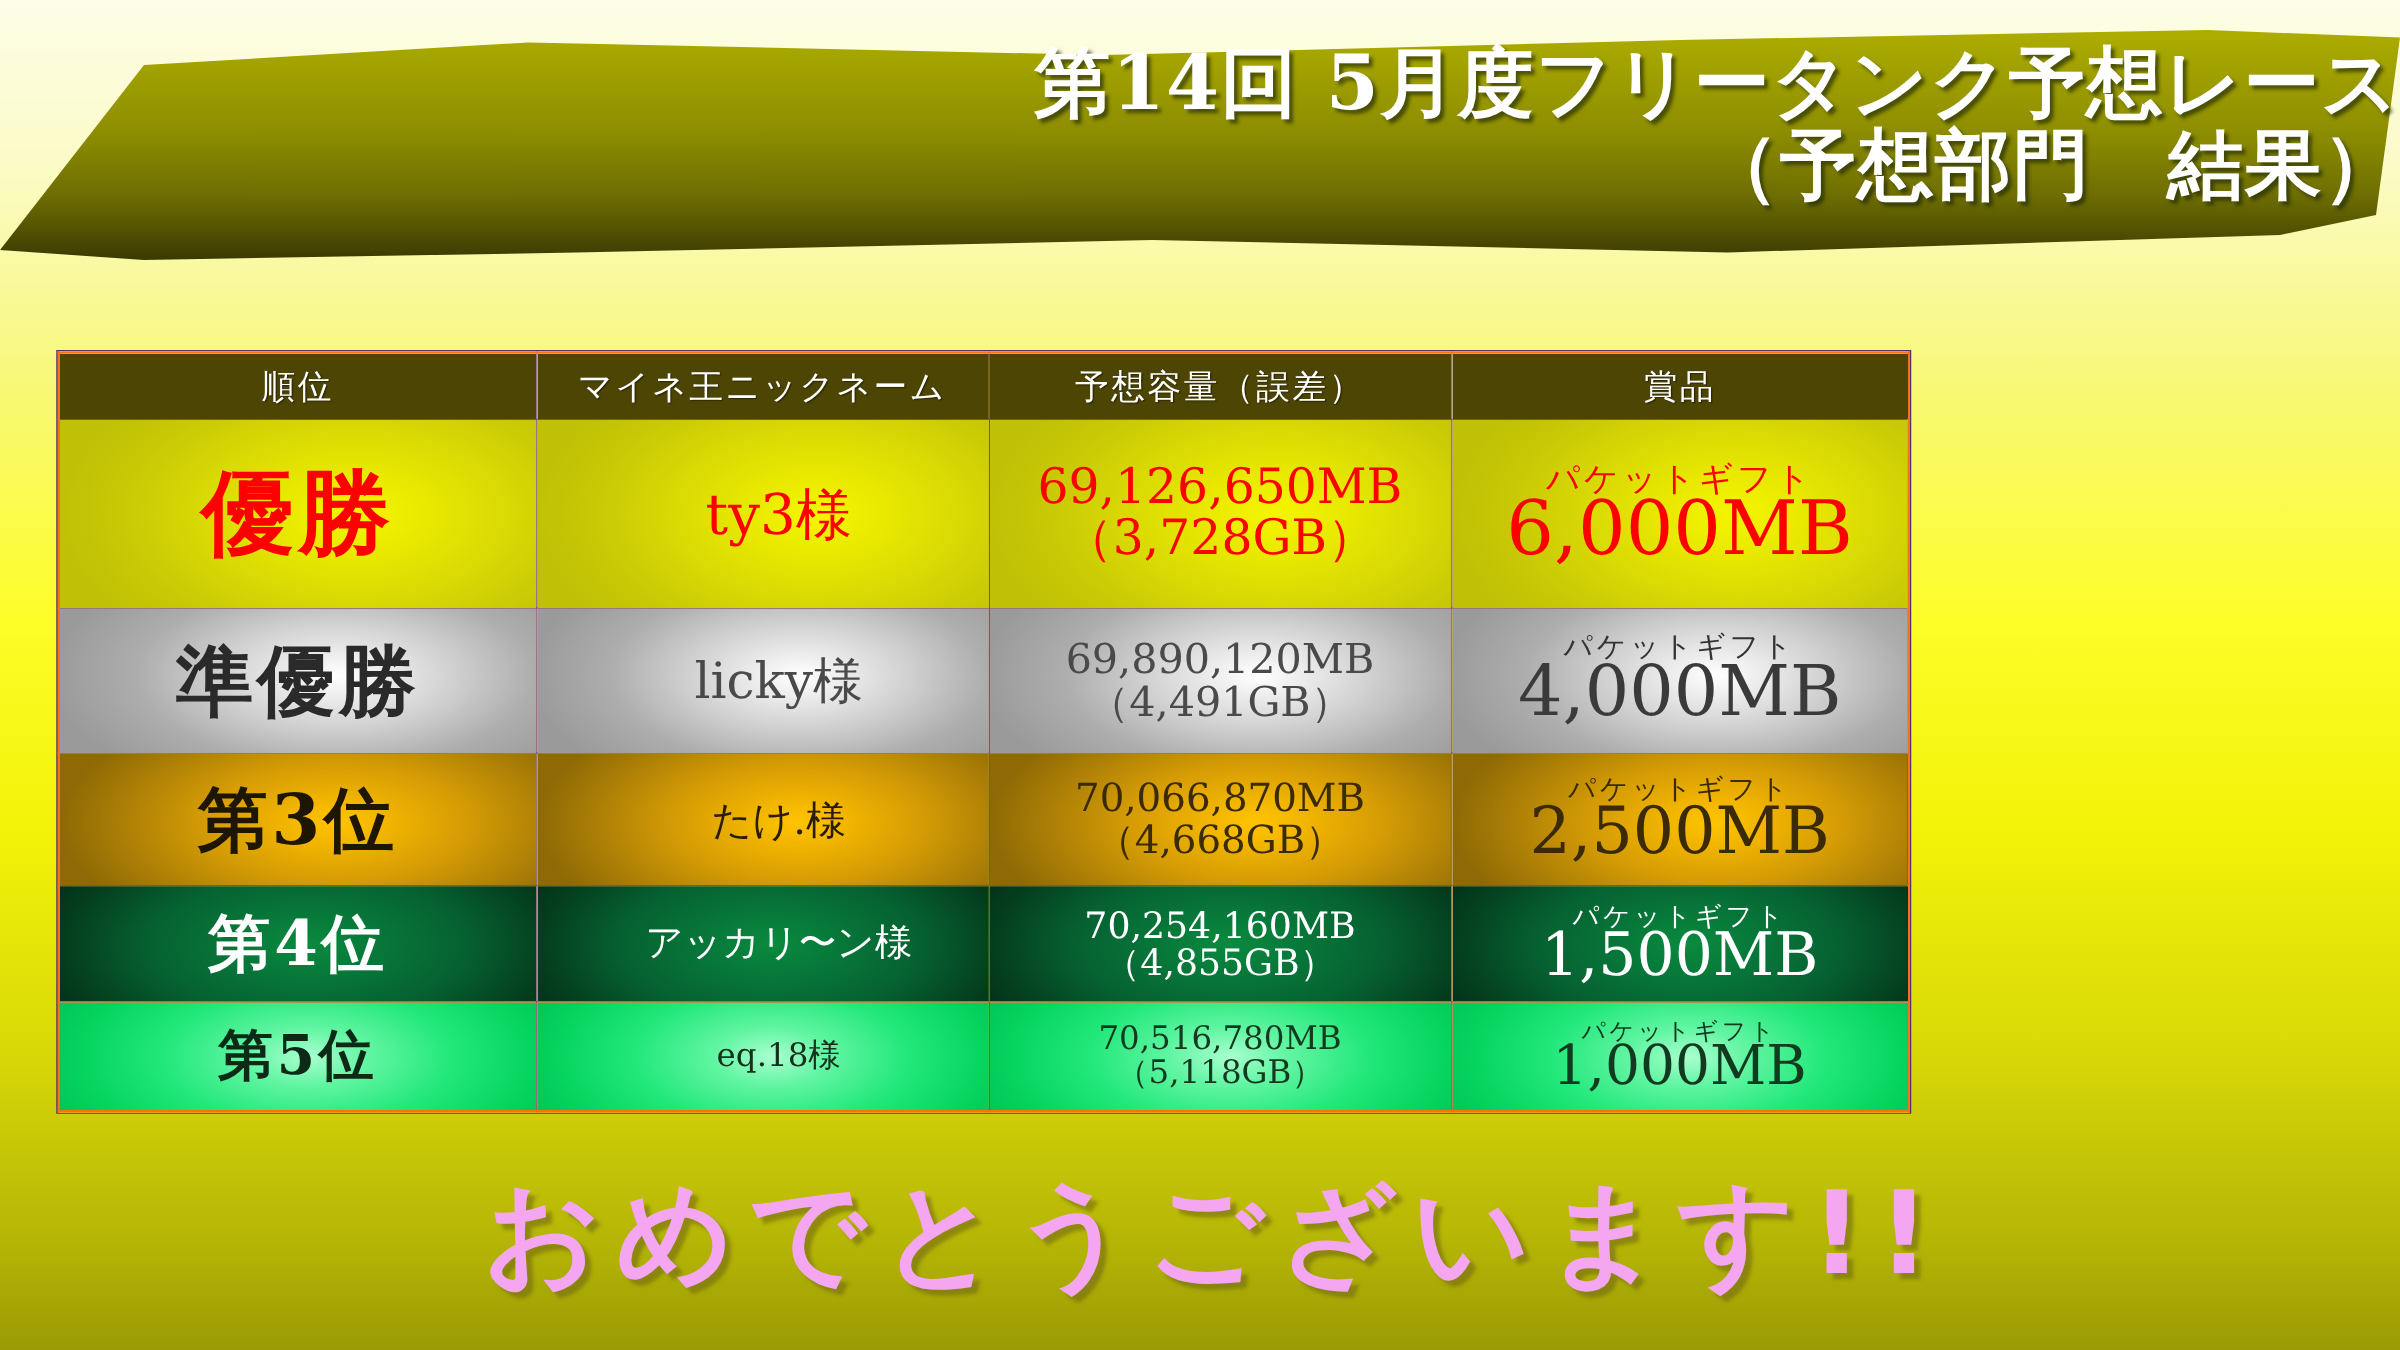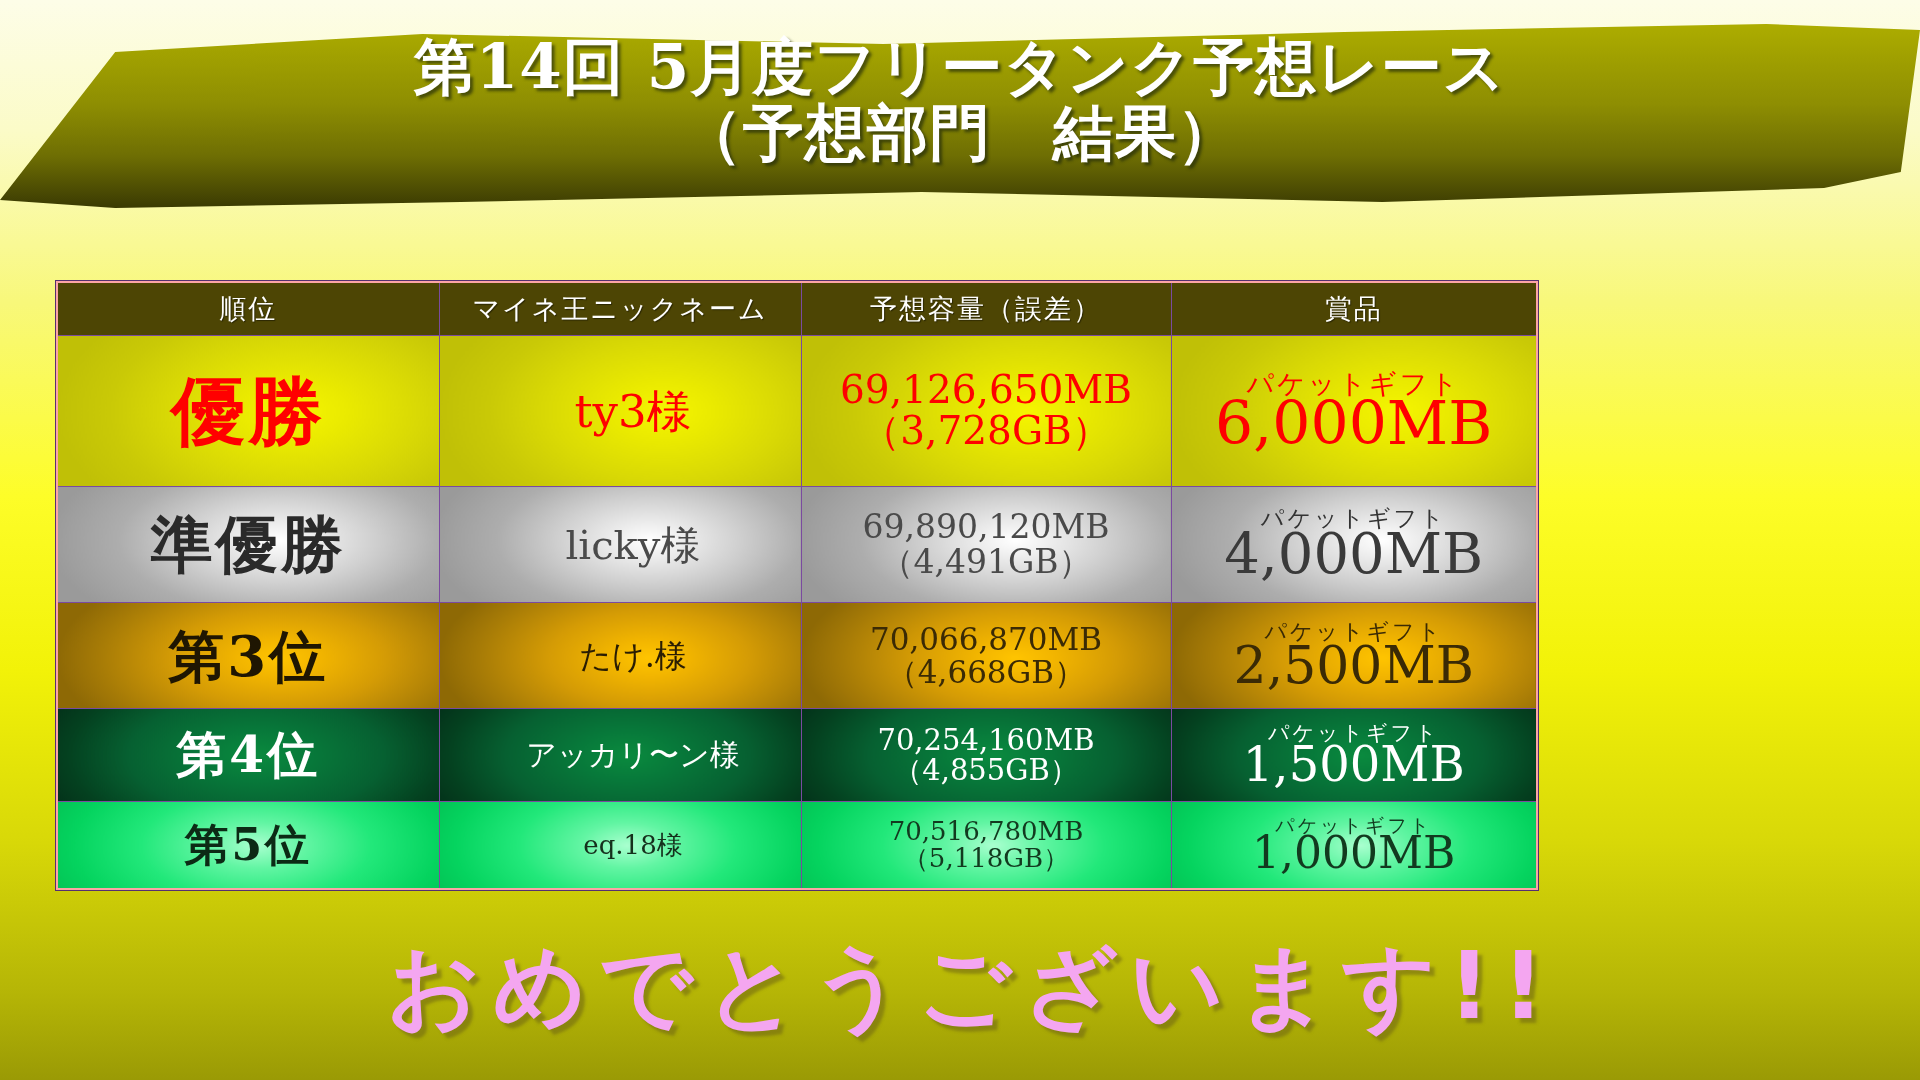--- a/index.html
+++ b/index.html
@@ -24,35 +24,35 @@
   }
   #banner-shape{
     position:absolute;inset:0;
     background:linear-gradient(180deg,#b3b300 0%,#a5a500 18%,#8e8e02 48%,#6e6e03 74%,#4a4a03 92%,#3a3a02 100%);
     -webkit-clip-path:polygon(0 96%, 6% 22%, 22% 13%, 46% 18%, 70% 12%, 92% 8%, 100% 11%, 99% 82%, 95% 90%, 72% 97%, 48% 92%, 24% 97%, 6% 100%);
     clip-path:polygon(0 96%, 6% 22%, 22% 13%, 46% 18%, 70% 12%, 92% 8%, 100% 11%, 99% 82%, 95% 90%, 72% 97%, 48% 92%, 24% 97%, 6% 100%);
     filter:drop-shadow(0 2px 1px rgba(20,60,20,0.75));
   }
   #banner-title{
     position:absolute;left:0;right:0;top:26px;
-    text-align:center;color:#ffffff;
+    text-align:right;color:#ffffff;
     font-family:"DejaVu Serif","Liberation Serif",serif;
     font-weight:bold;
     font-size:61px;line-height:1.08;
     letter-spacing:1px;
     text-shadow:3px 3px 3px rgba(30,40,10,.65);
     white-space:pre-line;
   }
 
   
   #results-table{
-    position:absolute;left:56px;top:281px;width:1480px;
+    position:absolute;left:46px;top:281px;width:1480px;
     border-collapse:collapse;
     table-layout:fixed;
-    border:2px solid #fca5a5;
+    border:2px solid #f97316;
     box-shadow:0 0 0 1px #55306f;
   }
   #results-table col.c-rank{width:382px;}
   #results-table col.c-nick{width:362px;}
   #results-table col.c-cap{width:370px;}
   #results-table col.c-prize{width:366px;}
 
   #results-table th,#results-table td{
     border:1px solid #7a4aa0;
     padding:0;

